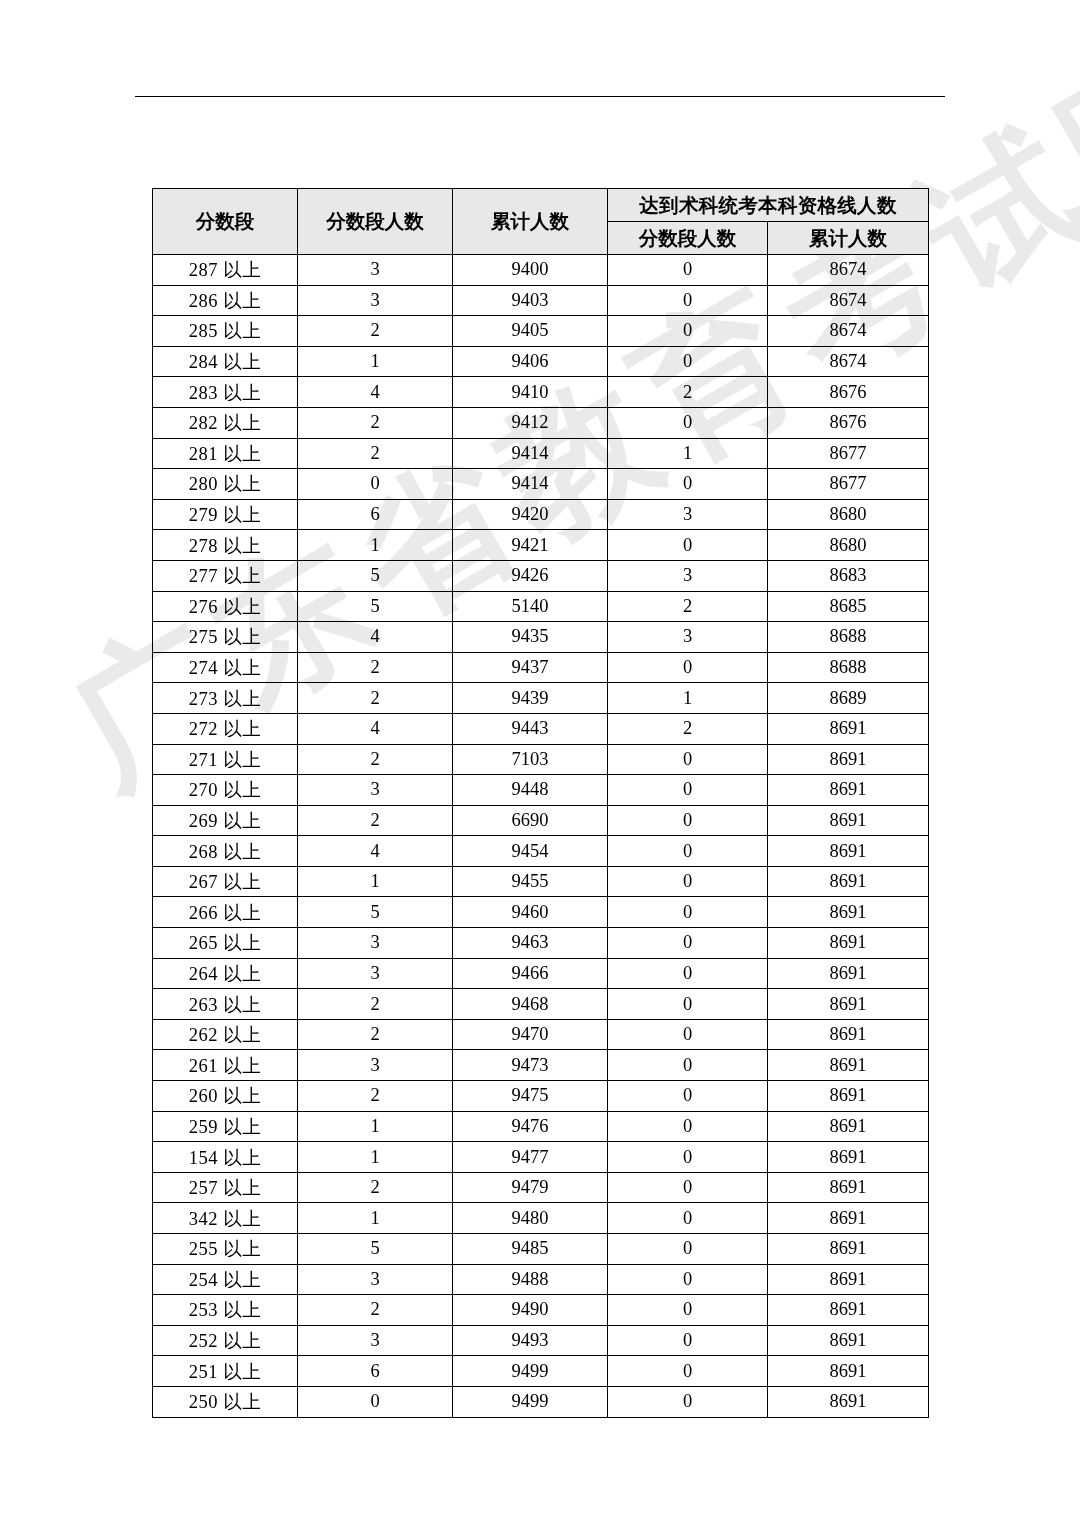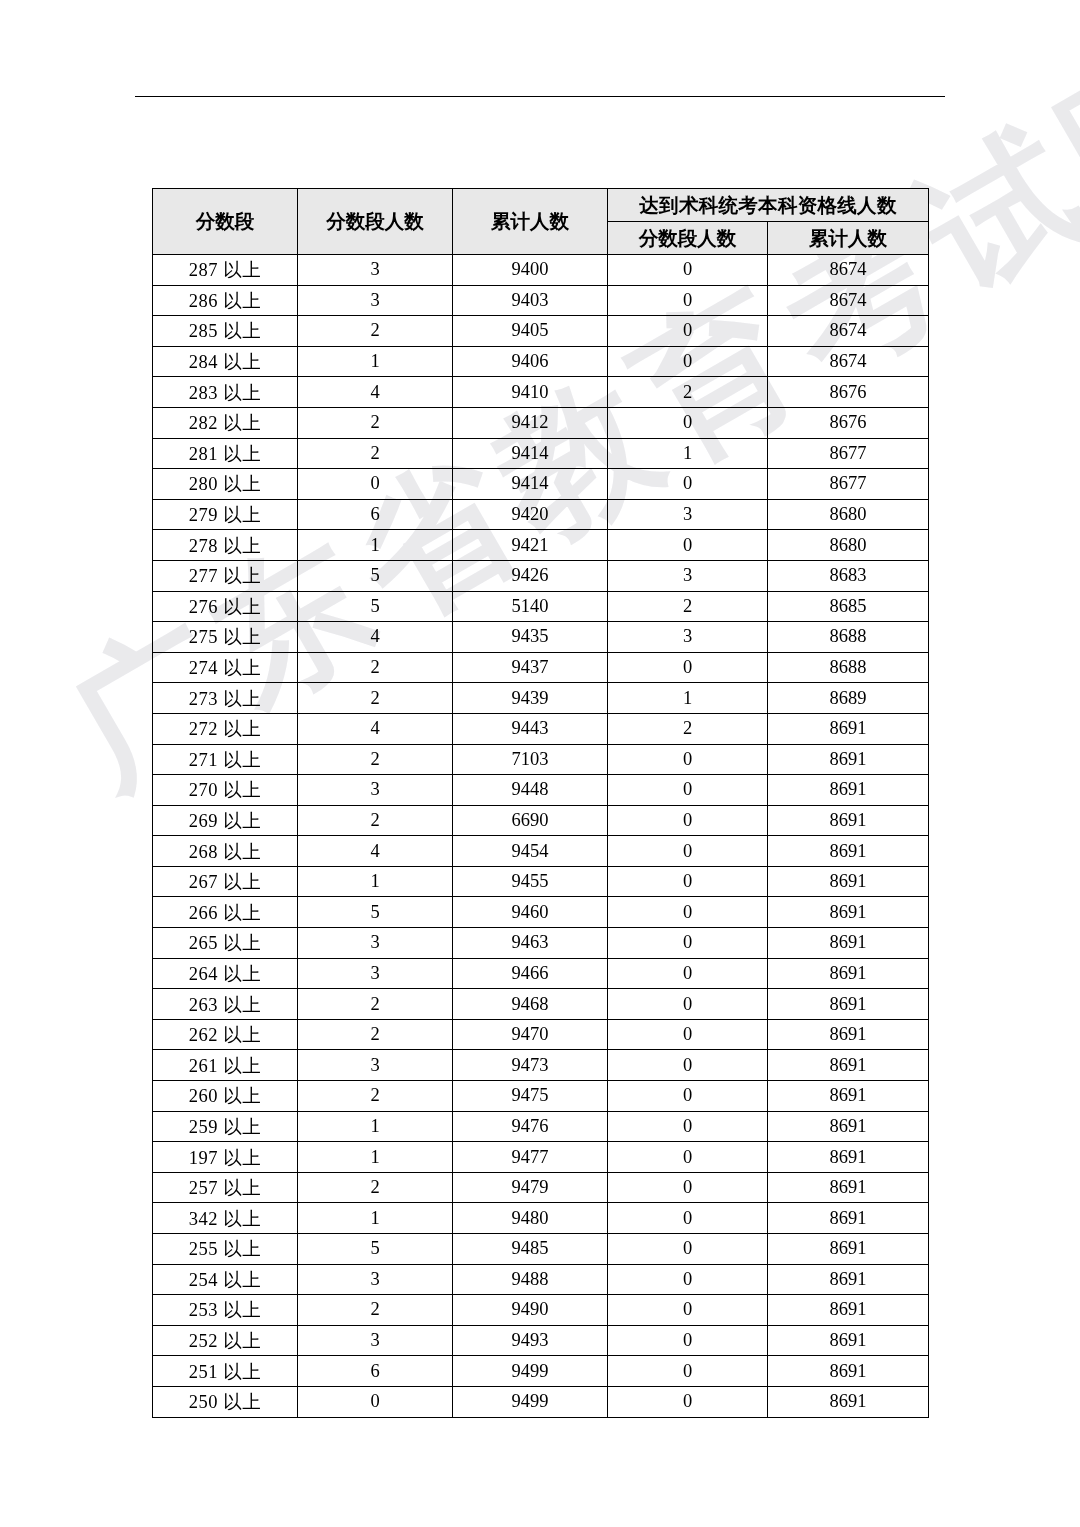--- a/index.html
+++ b/index.html
@@ -322,21 +322,21 @@
             <td class="num">8691</td>
           </tr>
           <tr>
             <td class="band">259 以上</td>
             <td class="num">1</td>
             <td class="num">9476</td>
             <td class="num">0</td>
             <td class="num">8691</td>
           </tr>
           <tr>
-            <td class="band">197 以上</td>
+            <td class="band">154 以上</td>
             <td class="num">1</td>
             <td class="num">9477</td>
             <td class="num">0</td>
             <td class="num">8691</td>
           </tr>
           <tr>
             <td class="band">257 以上</td>
             <td class="num">2</td>
             <td class="num">9479</td>
             <td class="num">0</td>

